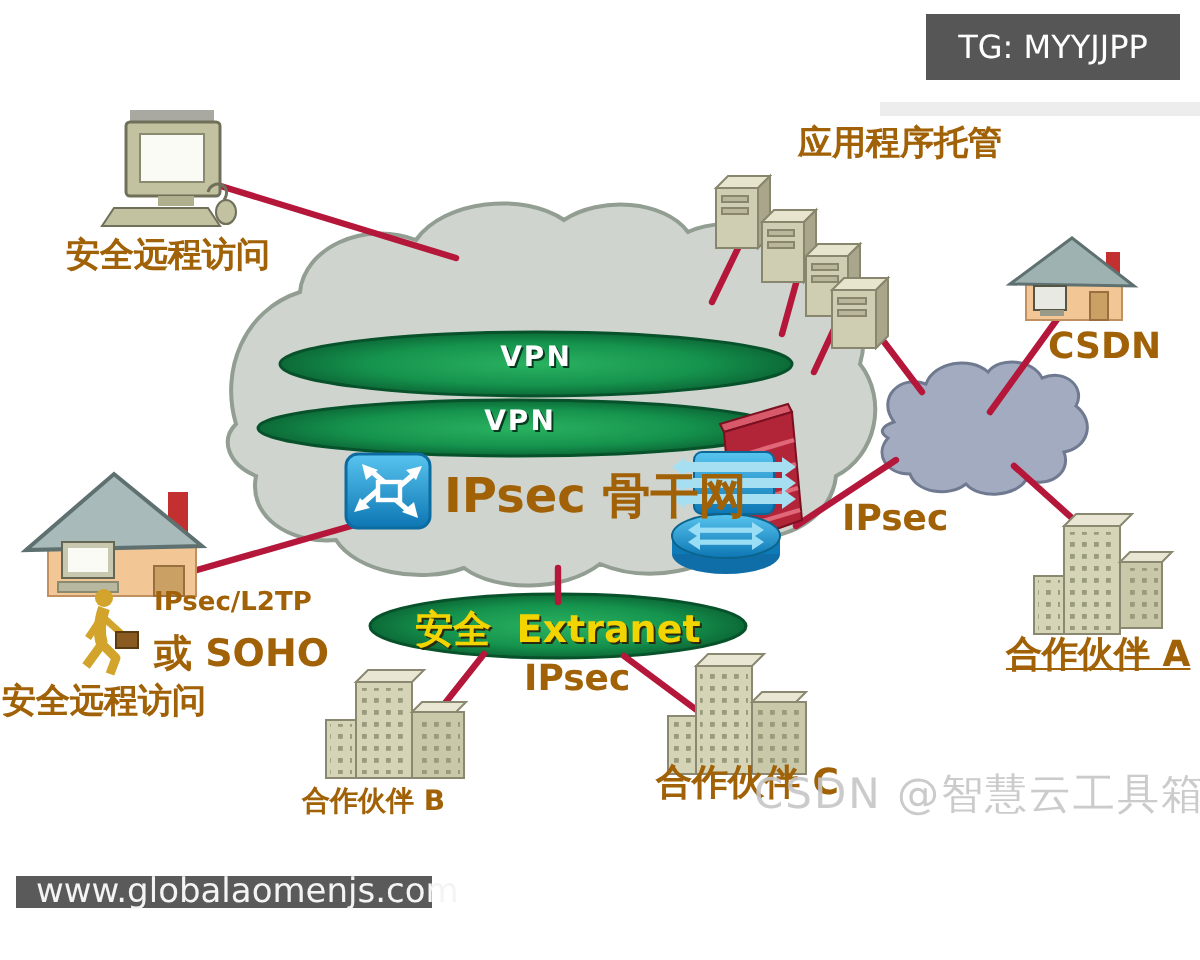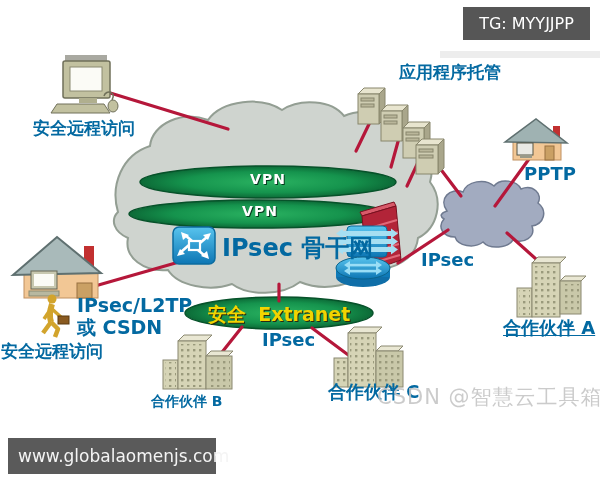--- a/index.html
+++ b/index.html
@@ -2,42 +2,42 @@
 <html><head>
 <meta charset="utf-8">
 <style>
   html,body{margin:0;padding:0;background:#ffffff;}
   #stage{
     position:relative;width:600px;height:480px;background:#ffffff;overflow:hidden;
     font-family:"DejaVu Sans",sans-serif;
   }
   #stage svg{position:absolute;left:0;top:0;}
   .lbl{
-    position:absolute;font-weight:bold;color:#0369a1;white-space:nowrap;
+    position:absolute;font-weight:bold;color:#a16207;white-space:nowrap;
     font-family:"DejaVu Sans",sans-serif;line-height:1.1;
   }
   .vpn-lbl{
     position:absolute;color:#ffffff;font-weight:bold;font-size:14px;letter-spacing:1px;
     text-shadow:1px 1px 0 #063a1e;width:60px;text-align:center;
   }
   .extranet-lbl{
     position:absolute;font-weight:bold;font-size:19px;text-align:center;
     color:#f2d400;text-shadow:1px 1px 0 #2a2a10;
   }
   .pubnet-lbl{
     position:absolute;font-weight:bold;font-size:15px;line-height:19px;text-align:center;
     color:#bfae22;text-shadow:0.5px 0.5px 0 #6a6a30;
   }
   .badge{
     position:absolute;left:463px;top:7px;width:127px;height:33px;background:#565656;
     color:#ffffff;font-size:16px;display:flex;align-items:center;justify-content:center;
   }
   .streak{position:absolute;left:440px;top:51px;width:160px;height:7px;background:#dedede;opacity:.55;}
   .footer{
-    position:absolute;left:8px;top:438px;width:208px;height:36px;background:#5a5a5a;
+    position:absolute;left:8px;top:438px;width:208px;height:16px;background:#5a5a5a;
     color:#f4f4f4;font-size:17px;display:flex;align-items:center;padding-left:10px;box-sizing:border-box;
   }
   .watermark{
     position:absolute;left:377px;top:383px;font-size:21px;color:#c6c6c6;opacity:.9;
     white-space:nowrap;letter-spacing:1px;
   }
 </style>
 </head>
 <body>
 
@@ -243,37 +243,37 @@
       <polygon points="560,281 565,276 586,276 581,281" fill="#e9e7d3"></polygon>
       <rect x="560" y="281" width="21" height="33" fill="#c9c8a9"></rect>
       <rect x="519" y="290" width="11" height="25" fill="url(#win)" stroke="none"></rect>
       <rect x="534" y="266" width="24" height="49" fill="url(#win)" stroke="none"></rect>
       <rect x="562" y="284" width="17" height="28" fill="url(#win)" stroke="none"></rect>
     </g>
   </svg>
 
   <div class="lbl" style="left:33px;top:119px;font-size:17px;">安全远程访问</div>
   <div class="lbl" style="left:399px;top:63px;font-size:17px;">应用程序托管</div>
-  <div class="lbl" style="left:524px;top:164px;font-size:18px;">PPTP</div>
+  <div class="lbl" style="left:524px;top:164px;font-size:18px;">CSDN</div>
 
   <div class="vpn-lbl" style="left:238px;top:171px;">VPN</div>
   <div class="vpn-lbl" style="left:230px;top:203px;">VPN</div>
   <div class="lbl" style="left:222px;top:235px;font-size:24px;text-align:center;">IPsec 骨干网</div>
 
 
   <div class="lbl" style="left:421px;top:250px;font-size:18px;">IPsec</div>
   <div class="lbl" style="left:262px;top:330px;font-size:18px;">IPsec</div>
 
   <div class="extranet-lbl" style="left:193px;top:302px;width:172px;">
     <span>安全</span>
     <span style="margin-left:6px;">Extranet</span>
   </div>
 
-  <div class="lbl" style="left:77px;top:295px;font-size:19px;text-align:right;">IPsec/L2TP</div>
-  <div class="lbl" style="left:77px;top:317px;font-size:19px;">或 CSDN</div>
+  <div class="lbl" style="left:77px;top:295px;font-size:13px;text-align:right;">IPsec/L2TP</div>
+  <div class="lbl" style="left:77px;top:317px;font-size:19px;">或 SOHO</div>
   <div class="lbl" style="left:1px;top:342px;font-size:17px;">安全远程访问</div>
 
   <div class="lbl" style="left:503px;top:318px;font-size:18px;text-decoration:underline;">合作伙伴 A</div>
   <div class="lbl" style="left:151px;top:394px;font-size:14px;">合作伙伴 B</div>
   <div class="lbl" style="left:328px;top:382px;font-size:18px;">合作伙伴 C</div>
 
   <div class="watermark">CSDN @智慧云工具箱</div>
 
   <div class="streak"></div>
   <div class="badge">TG: MYYJJPP</div>

